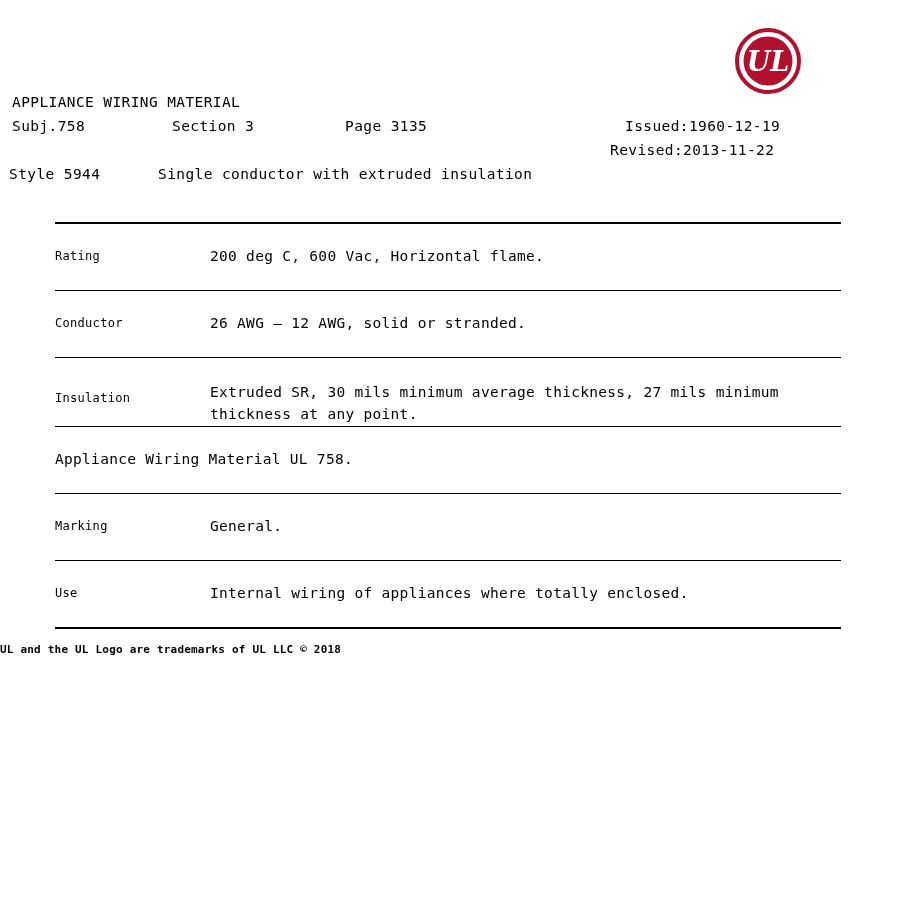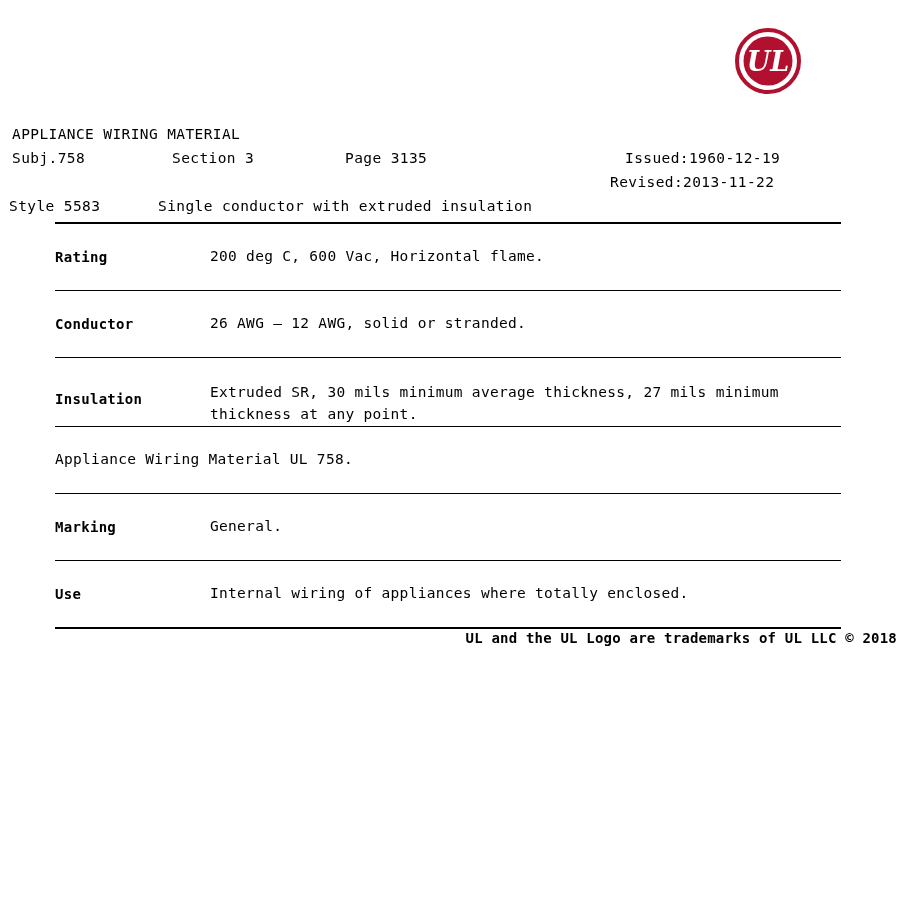--- a/index.html
+++ b/index.html
@@ -31,21 +31,20 @@
     width: 66px;
     height: 66px;
   }
 
   
   .hdr {
     position: absolute;
     font-size: 14.5px;
     letter-spacing: 0.4px;
     white-space: pre;
-    margin-top: 32px;
   }
   .hdr-title   { top: 94px;  left: 12px; }
   .hdr-subj    { top: 118px; left: 12px; }
   .hdr-section { top: 118px; left: 172px; }
   .hdr-page    { top: 118px; left: 345px; }
   .hdr-issued  { top: 118px; left: 625px; }
   .hdr-revised { top: 142px; left: 610px; }
   .hdr-style   { top: 166px; left: 9px; }
   .hdr-styledesc { top: 166px; left: 158px; }
 
@@ -64,46 +63,46 @@
   .rule.thin { border-top: 1.6px solid #000; }
   .row {
     display: flex;
     align-items: flex-start;
     min-height: 66px;
     box-sizing: border-box;
   }
   .row .label {
     width: 155px;
     flex: 0 0 155px;
-    font-weight: bold;
-    font-size: 14px;
+    font-weight: normal;
+    font-size: 12px;
     letter-spacing: 0.3px;
     padding-top: 25px;
     white-space: pre;
   }
   .row .value {
     flex: 1 1 auto;
     font-size: 14.5px;
     letter-spacing: 0.3px;
     padding-top: 21px;
     line-height: 1.55;
     white-space: pre-wrap;
   }
   .row.two-line { min-height: 66px; }
   .row.two-line .label { padding-top: 33px; }
   .row.two-line .value { padding-top: 23px; }
 
   
   .footer {
     position: absolute;
-    top: 630px;
+    top: 643px;
     left: 0;
     width: 897px;
-    text-align: right;
-    font-size: 14px;
+    text-align: left;
+    font-size: 11px;
     font-weight: bold;
     letter-spacing: 0.2px;
   }
 </style>
 </head>
 <body>
 
 <div class="page">
 
   <div class="ul-logo">
@@ -113,21 +112,21 @@
       <text x="33" y="43" text-anchor="middle" font-family="DejaVu Serif, Liberation Serif, serif" font-size="27" font-weight="bold" font-style="italic" fill="#ffffff">UL</text>
     </svg>
   </div>
 
   <div class="hdr hdr-title">APPLIANCE WIRING MATERIAL</div>
   <div class="hdr hdr-subj">Subj.758</div>
   <div class="hdr hdr-section">Section 3</div>
   <div class="hdr hdr-page">Page 3135</div>
   <div class="hdr hdr-issued">Issued:1960-12-19</div>
   <div class="hdr hdr-revised">Revised:2013-11-22</div>
-  <div class="hdr hdr-style">Style 5583</div>
+  <div class="hdr hdr-style">Style 5944</div>
   <div class="hdr hdr-styledesc">Single conductor with extruded insulation</div>
 
   <div class="table">
 
     <div class="rule"></div>
 
     <div class="row">
       <div class="label">Rating</div>
       <div class="value">200 deg C, 600 Vac, Horizontal flame.</div>
     </div>

